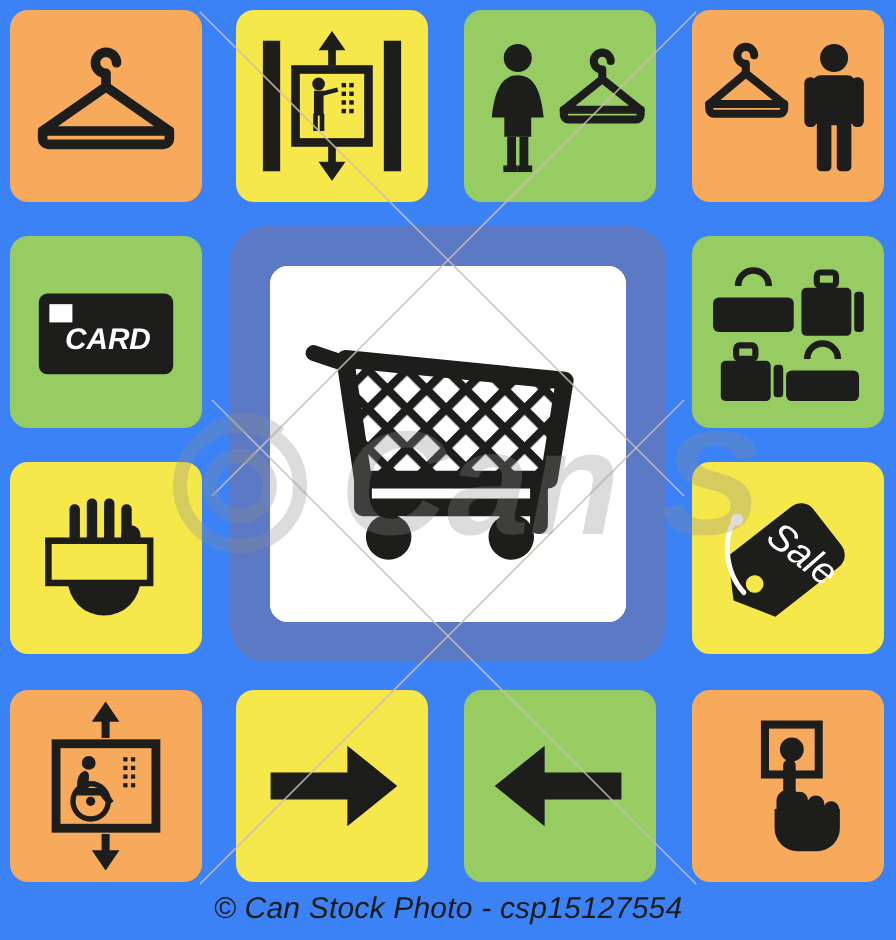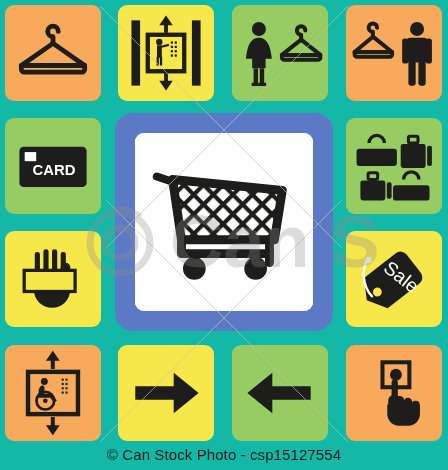--- a/index.html
+++ b/index.html
@@ -1,17 +1,17 @@
 <!DOCTYPE html>
 <html><head>
 <meta charset="utf-8">
 <style>
   html,body{margin:0;padding:0;background:#ffffff;}
   body{width:448px;height:470px;font-family:"Liberation Sans",sans-serif;overflow:hidden;}
-  #stage{position:relative;width:448px;height:470px;background:#14b8a6;}
+  #stage{position:relative;width:448px;height:470px;background:#3b82f6;font-style:italic;}
 
   .tile{position:absolute;border-radius:9px;overflow:hidden;}
   .tile svg{display:block;width:100%;height:100%;}
 
   
   #center-tile{position:absolute;left:115px;top:113px;width:218px;height:218px;
     border-radius:18px;background:#5b79c4;}
   #center-inner{position:absolute;left:20px;top:20px;right:20px;bottom:20px;
     background:#ffffff;border-radius:9px;overflow:hidden;}
   #center-inner svg{display:block;width:100%;height:100%;}

